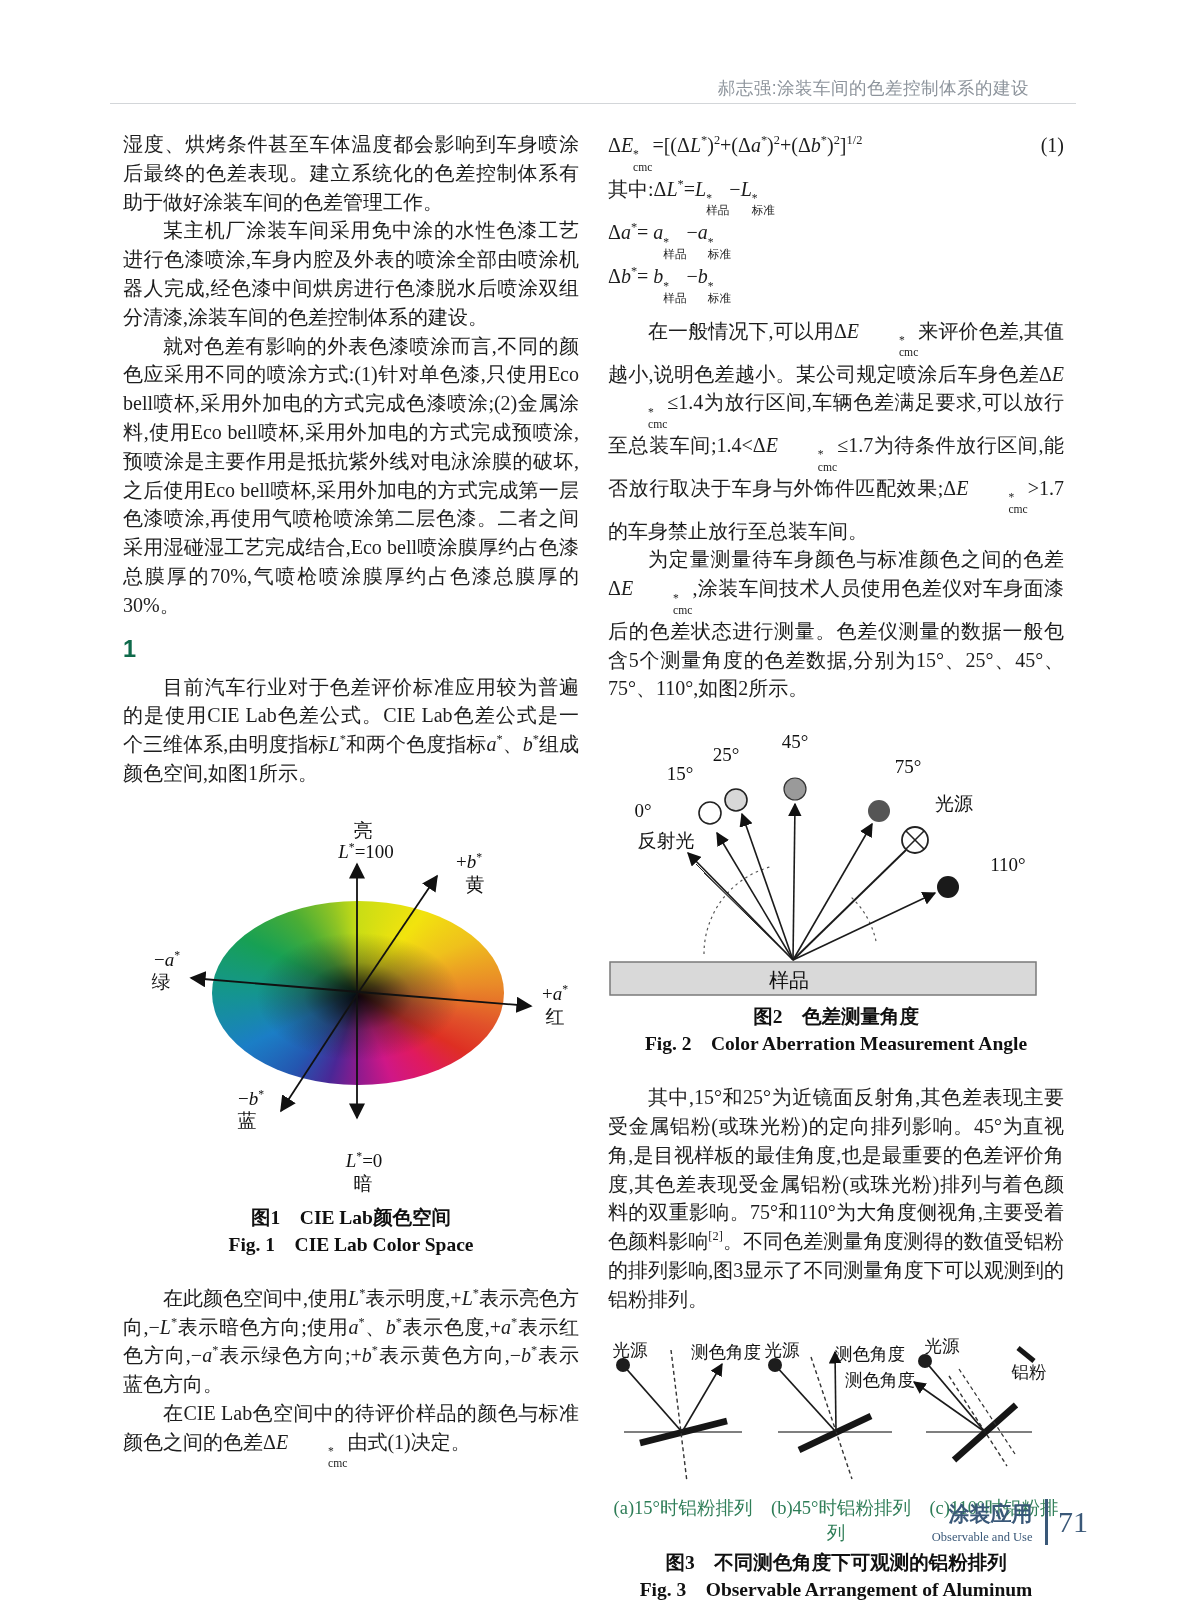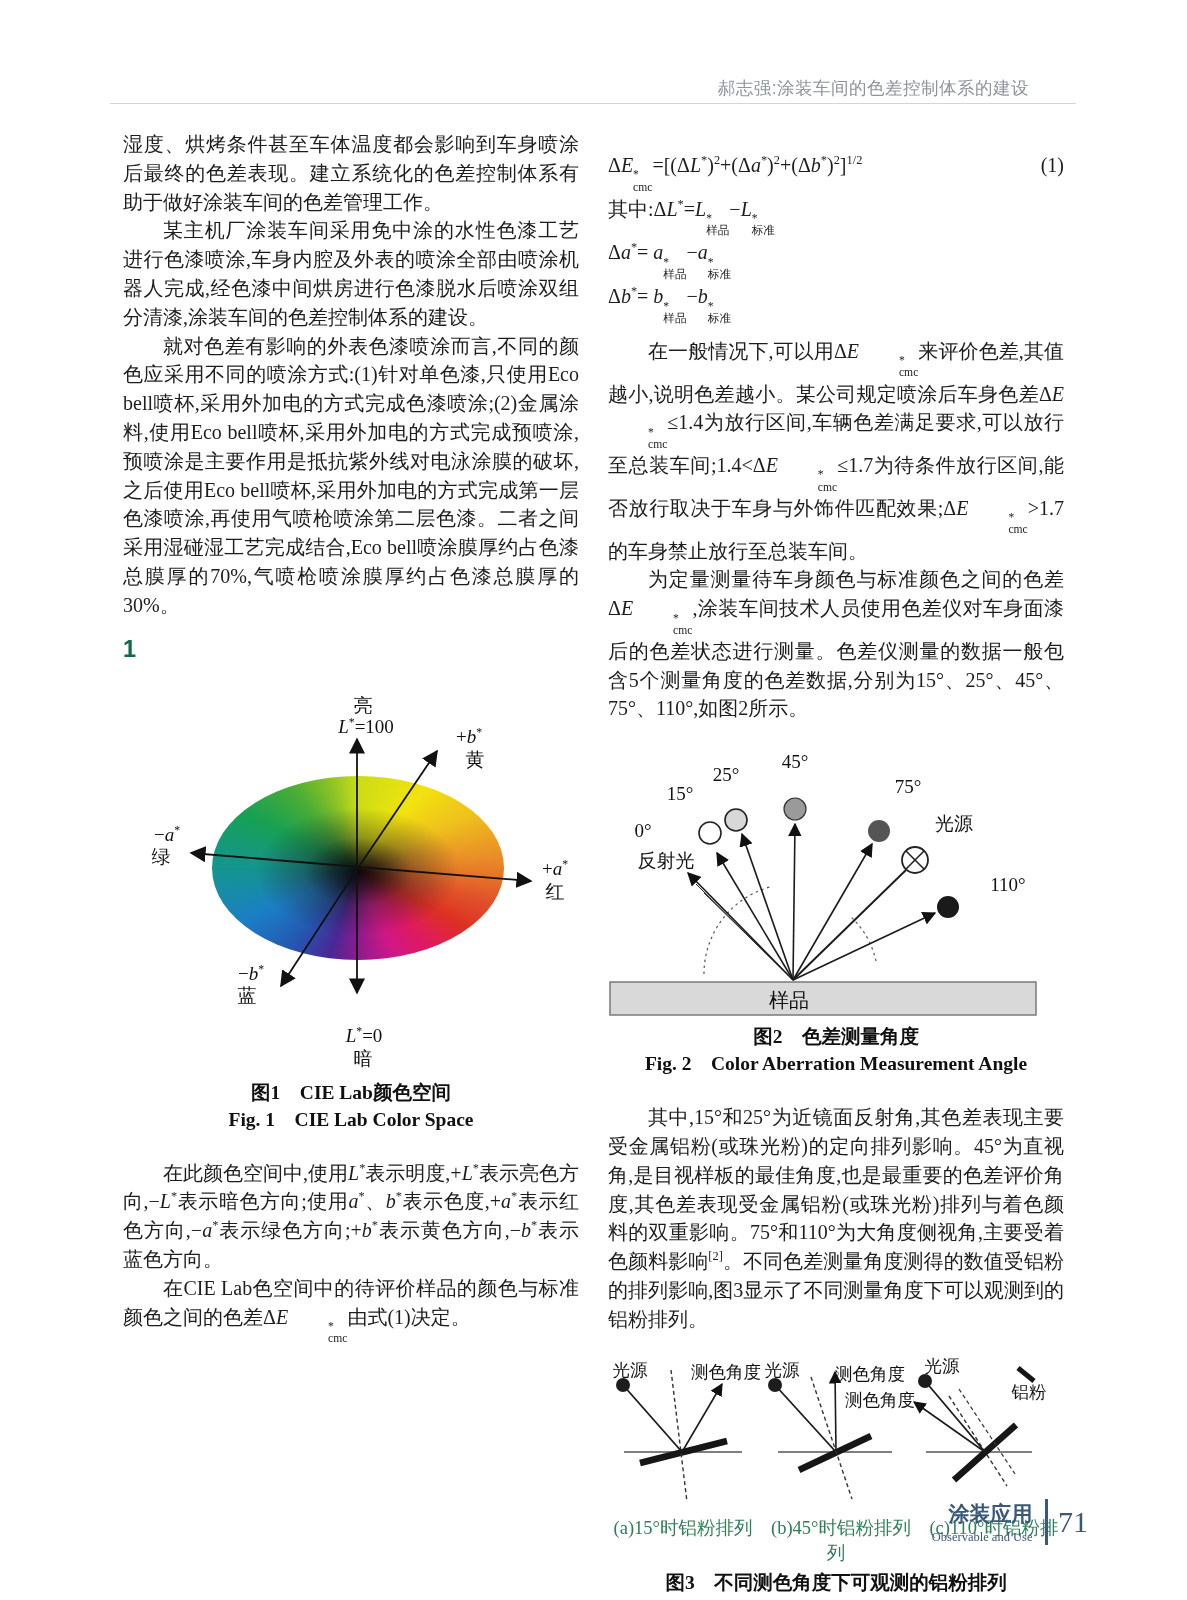--- a/index.html
+++ b/index.html
@@ -17,21 +17,21 @@
   .p.ni{text-indent:0;}
   sup,sub{font-size:.62em;line-height:0;}
   .stk{display:inline-flex;flex-direction:column;align-items:flex-start;font-size:.58em;
        line-height:1.05;vertical-align:-0.55em;font-style:normal;}
   .stk span{display:block;}
   
   .h1{font-family:"Liberation Sans","DejaVu Sans",sans-serif;font-weight:bold;font-size:23.5px;
       color:#0f6a4b;margin:16px 0 10px;display:flex;}
   .h1 .num{margin-right:27px;}
   
-  .eqrow{font-size:20px;line-height:30px;display:flex;justify-content:space-between;align-items:baseline;margin-top:20px;}
+  .eqrow{font-size:20px;line-height:30px;display:flex;justify-content:space-between;align-items:baseline;}
   .eqline{font-size:20px;line-height:30px;}
   
   .fig{position:relative;}
   .fig svg{position:absolute;left:0;top:0;}
   .cap{font-weight:bold;text-align:center;font-size:19.5px;line-height:27px;color:#101010;margin:0;}
   .subcap{color:#2e7d57;font-size:18.5px;line-height:25px;text-align:center;margin:2px 0 3px;}
   
   .fig1{width:456px;height:378px;margin-top:32px;}
   .wheel{position:absolute;left:89px;top:81px;width:292px;height:184px;border-radius:50%;
      background:
@@ -66,20 +66,21 @@
 
   <div class="col col-left">
     <p class="p ni">湿度、烘烤条件甚至车体温度都会影响到车身喷涂后最终的色差表现。建立系统化的色差控制体系有助于做好涂装车间的色差管理工作。</p>
     <p class="p">某主机厂涂装车间采用免中涂的水性色漆工艺进行色漆喷涂,车身内腔及外表的喷涂全部由喷涂机器人完成,经色漆中间烘房进行色漆脱水后喷涂双组分清漆,涂装车间的色差控制体系的建设。</p>
     <p class="p">就对色差有影响的外表色漆喷涂而言,不同的颜色应采用不同的喷涂方式:(1)针对单色漆,只使用Eco bell喷杯,采用外加电的方式完成色漆喷涂;(2)金属涂料,使用Eco bell喷杯,采用外加电的方式完成预喷涂,预喷涂是主要作用是抵抗紫外线对电泳涂膜的破坏,之后使用Eco bell喷杯,采用外加电的方式完成第一层色漆喷涂,再使用气喷枪喷涂第二层色漆。二者之间采用湿碰湿工艺完成结合,Eco bell喷涂膜厚约占色漆总膜厚的70%,气喷枪喷涂膜厚约占色漆总膜厚的30%。</p>
 
     <div class="h1">
       <span class="num">1</span>
     </div>
 
+    <p class="p">目前汽车行业对于色差评价标准应用较为普遍的是使用CIE Lab色差公式。CIE Lab色差公式是一个三维体系,由明度指标<i>L</i><sup>*</sup>和两个色度指标<i>a</i><sup>*</sup>、<i>b</i><sup>*</sup>组成颜色空间,如图1所示。</p>
 
     <div class="fig fig1">
       <div class="wheel"></div>
       <svg width="456" height="378" viewBox="0 0 456 378">
         <defs>
           <marker id="ah1" viewBox="0 0 10 10" refX="9" refY="5" markerWidth="9" markerHeight="9" orient="auto">
             <path d="M0,0L10,5L0,10z" fill="#111"></path>
           </marker>
         </defs>
         <g stroke="#111" stroke-width="1.8">

